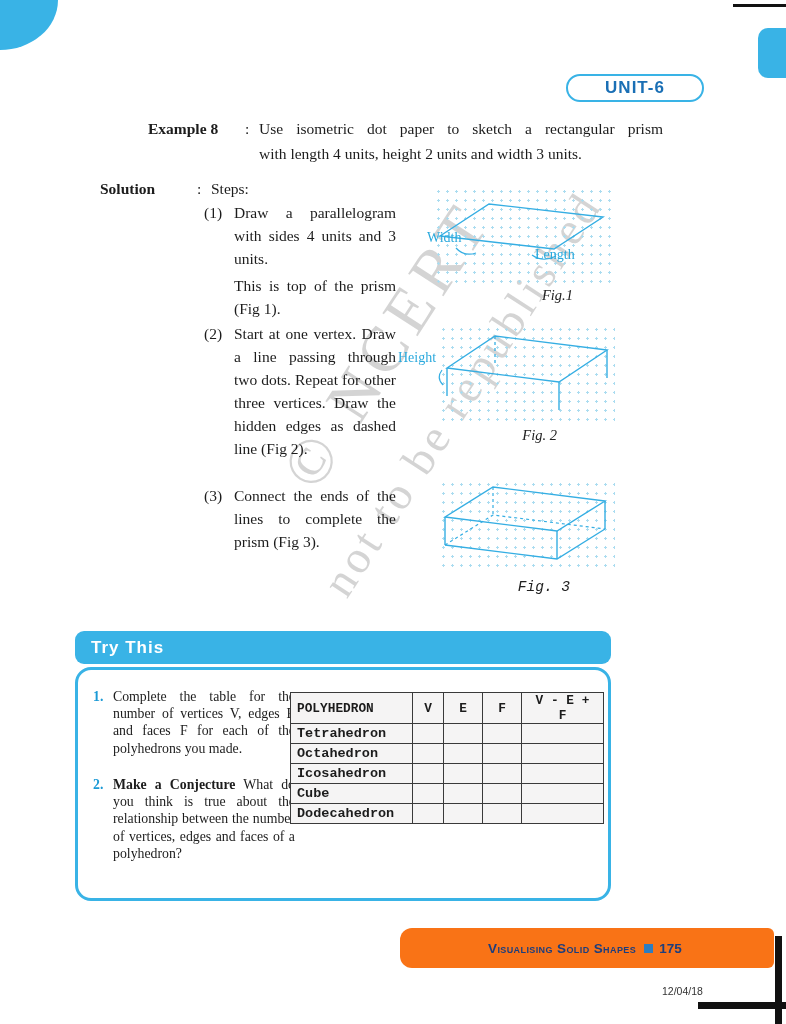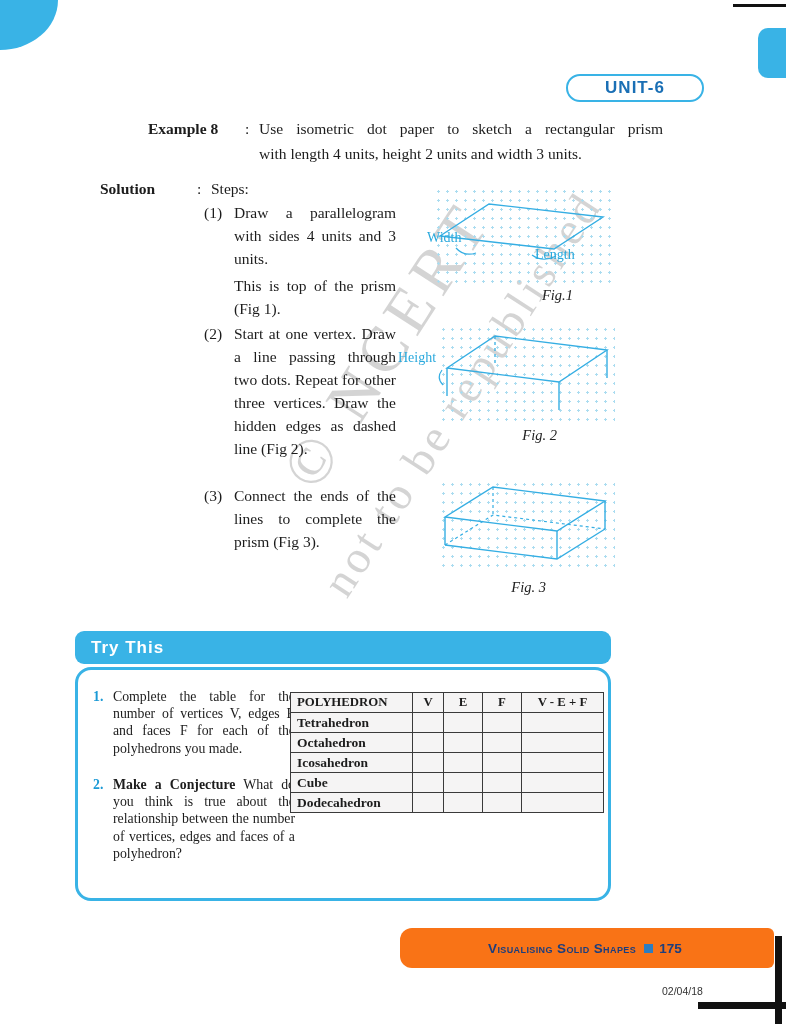--- a/index.html
+++ b/index.html
@@ -70,21 +70,21 @@
   .try-item{position:absolute;width:202px;display:flex;font-size:13.8px;line-height:17.2px;}
   .try-item-num{flex:0 0 20px;font-weight:bold;color:#1b9ad6;}
   .try-item-text{flex:1;text-align:justify;}
   .try-lead{font-weight:bold;}
 
   
   .poly-table-wrap{position:absolute;left:212px;top:22px;}
   table.poly{border-collapse:collapse;table-layout:fixed;background:#f5f4f4;}
   table.poly th, table.poly td{
     border:1.6px solid #3a3a3a;height:20px;box-sizing:border-box;
-    font-family:Liberation Serif, serif;padding:0 6px;
+    font-family:Liberation Mono, monospace;padding:0 6px;
   }
   table.poly th{font-size:12.8px;font-weight:bold;text-align:center;}
   table.poly th.left, table.poly td.left{text-align:left;}
   table.poly td.left{font-size:13.5px;font-weight:bold;}
   .col-poly{width:122px;} .col-v{width:31px;} .col-e{width:39px;} .col-f{width:39px;} .col-vef{width:82px;}
 
   
   .footer-bar{
     position:absolute;left:400px;top:928px;width:374px;height:40px;
     background:#f97316;border-radius:12px 6px 6px 12px;
@@ -182,21 +182,21 @@
     <svg class="fig-svg" width="178" height="94" viewBox="0 0 178 94">
       <path d="M 8 40 L 56 10 L 168 24 L 120 54 Z" fill="none" stroke="#35aee3" stroke-width="1.4"></path>
       <line x1="8" y1="40" x2="8" y2="68" stroke="#35aee3" stroke-width="1.4"></line>
       <line x1="168" y1="24" x2="168" y2="52" stroke="#35aee3" stroke-width="1.4"></line>
       <line x1="120" y1="54" x2="120" y2="82" stroke="#35aee3" stroke-width="1.4"></line>
       <path d="M 8 68 L 120 82 L 168 52" fill="none" stroke="#35aee3" stroke-width="1.4"></path>
       <line x1="56" y1="10" x2="56" y2="38" stroke="#35aee3" stroke-width="1.2" stroke-dasharray="3 3"></line>
       <path d="M 8 68 L 56 38 L 168 52" fill="none" stroke="#35aee3" stroke-width="1.2" stroke-dasharray="3 3"></path>
     </svg>
   </div>
-  <div class="fig-caption" style="left:446px;top:579px;">Fig. 3</div>
+  <div class="fig-caption" style="left:470px;top:579px;font-family:Liberation Mono, monospace;">Fig. 3</div>
 
   <div class="try-banner">
     <span>Try This</span>
   </div>
 
   <div class="try-box">
 
     <div class="try-item" style="left:15px;top:18px;">
       <div class="try-item-num">1.</div>
       <div class="try-item-text">Complete the table for the number of vertices V, edges E and faces F for each of the polyhedrons you made.</div>
@@ -267,15 +267,15 @@
         </table>
     </div>
   </div>
 
   <div class="footer-bar">
     <span class="footer-title">Visualising Solid Shapes</span>
     <span class="footer-square"></span>
     <span class="footer-page">175</span>
   </div>
 
-  <div class="date-stamp">02/04/18</div>
+  <div class="date-stamp">12/04/18</div>
 
 </div>
 
 </body></html>

